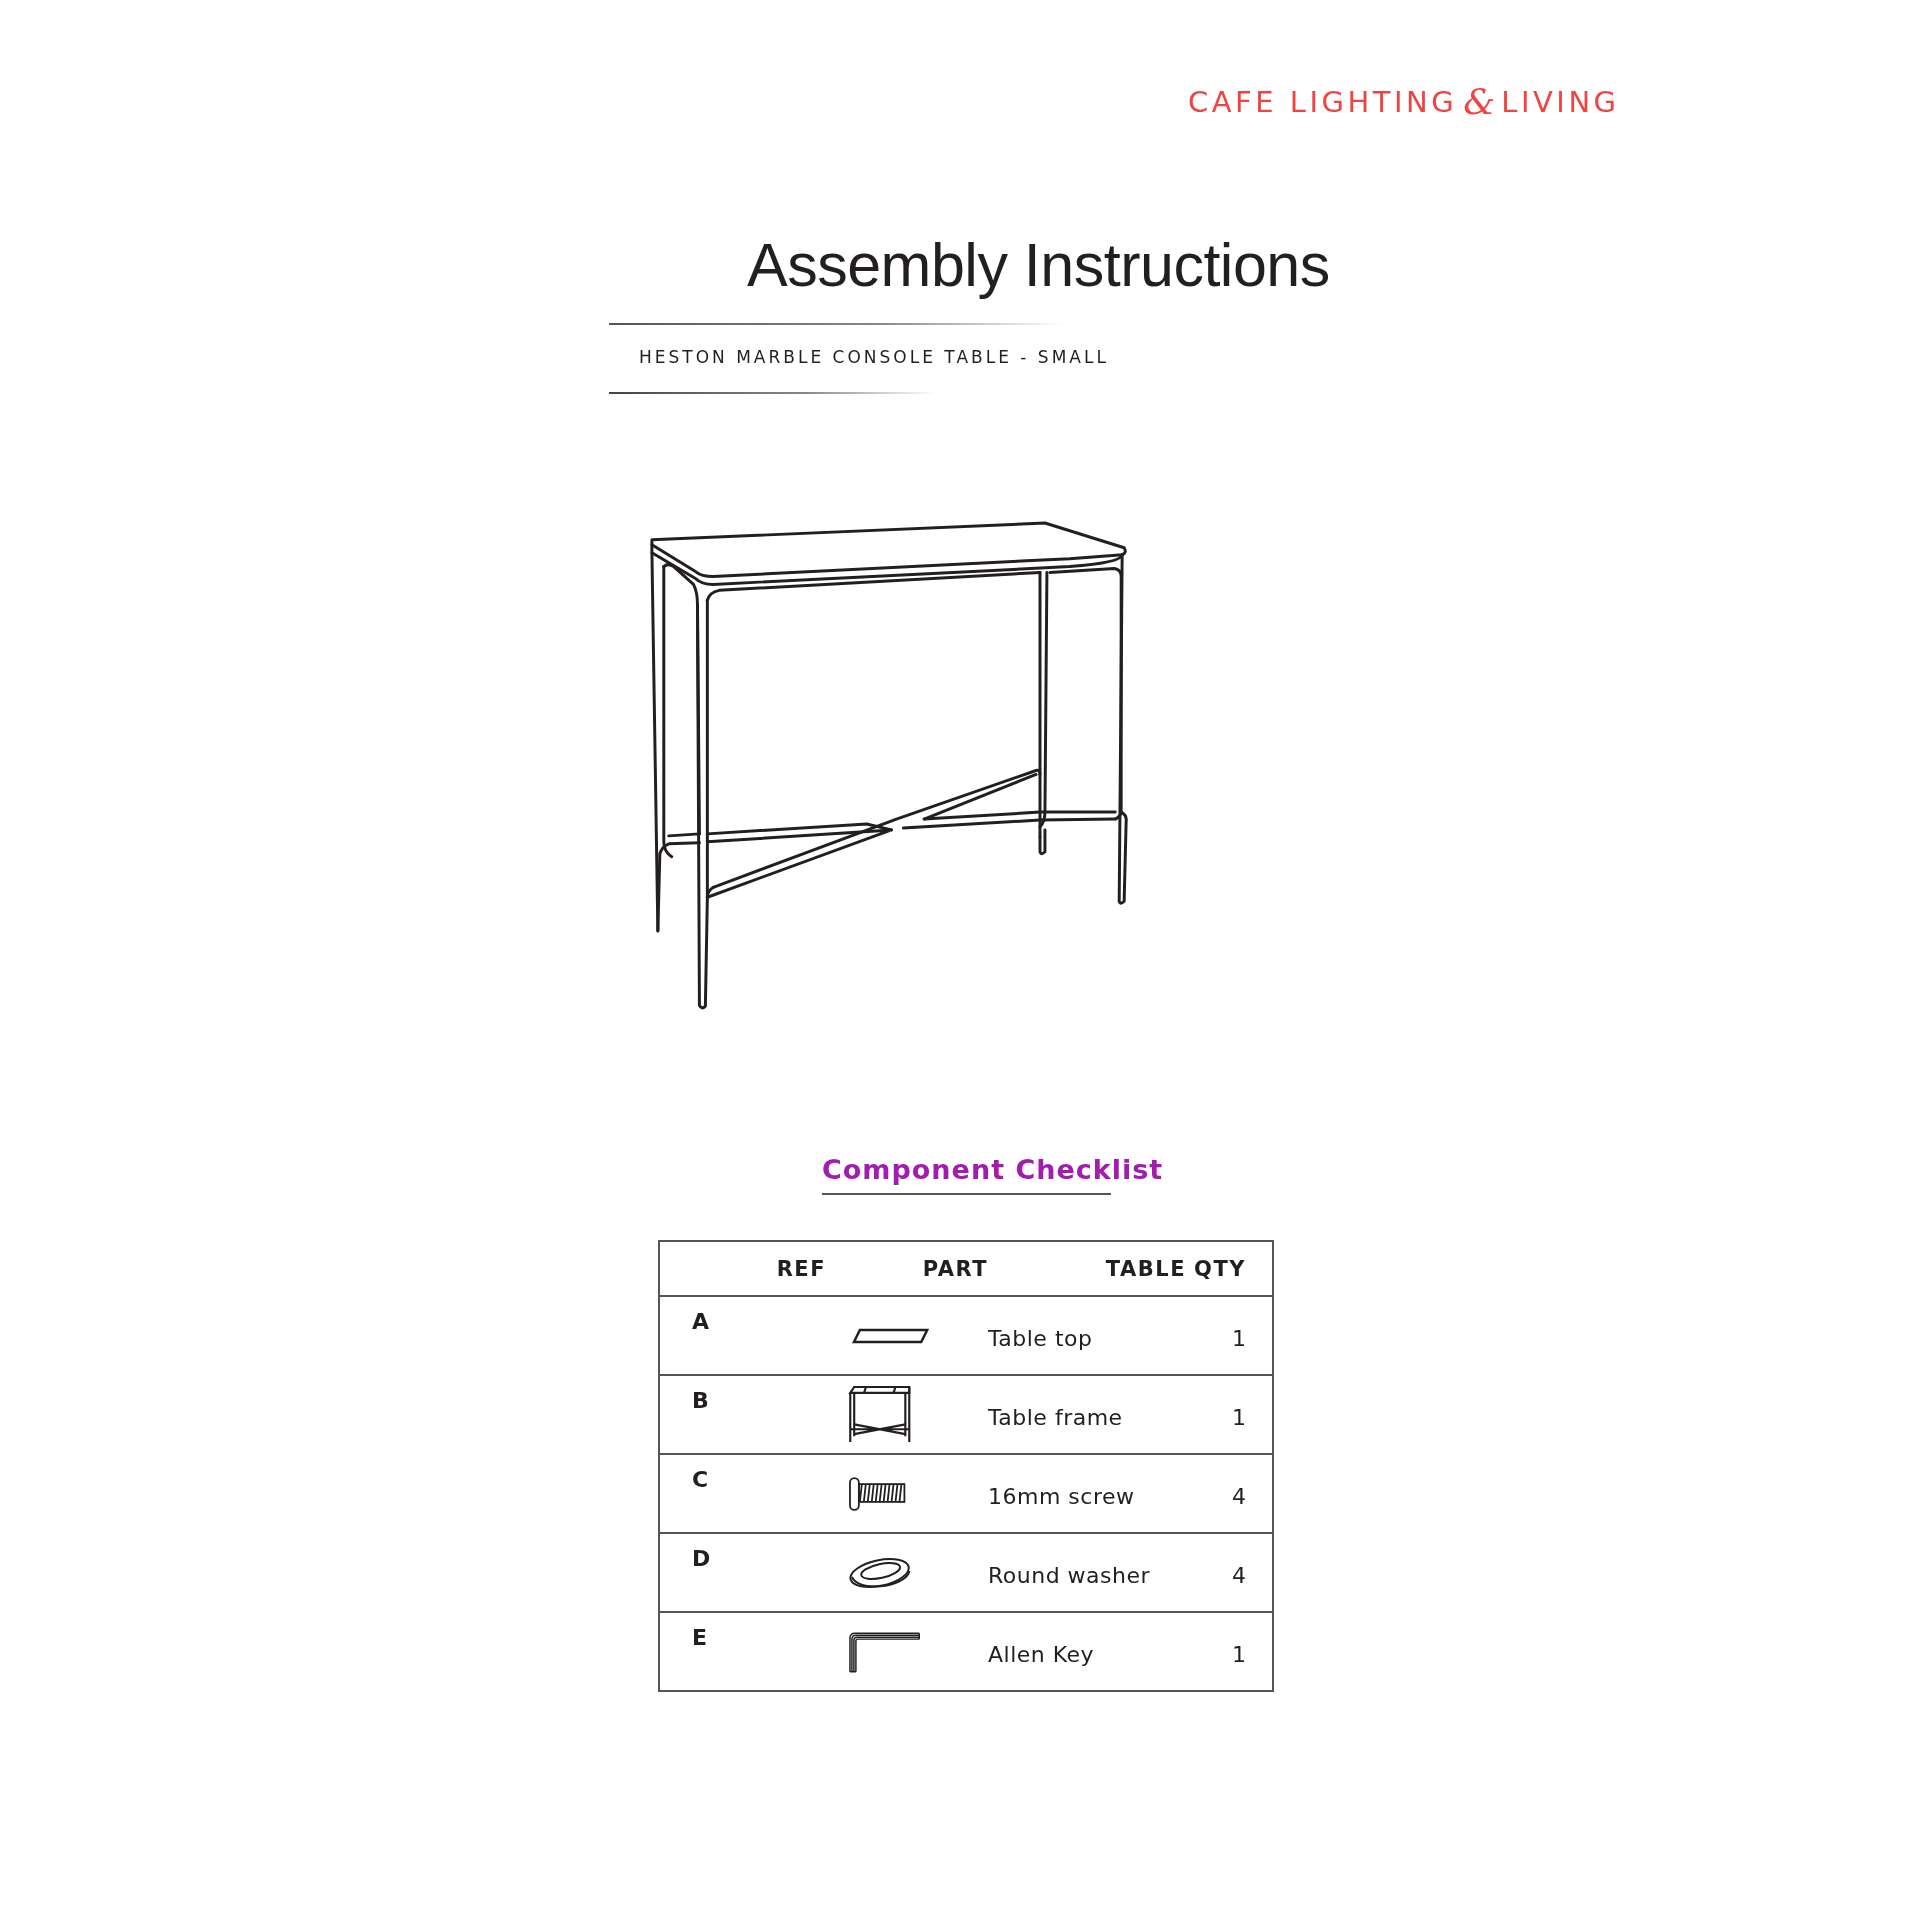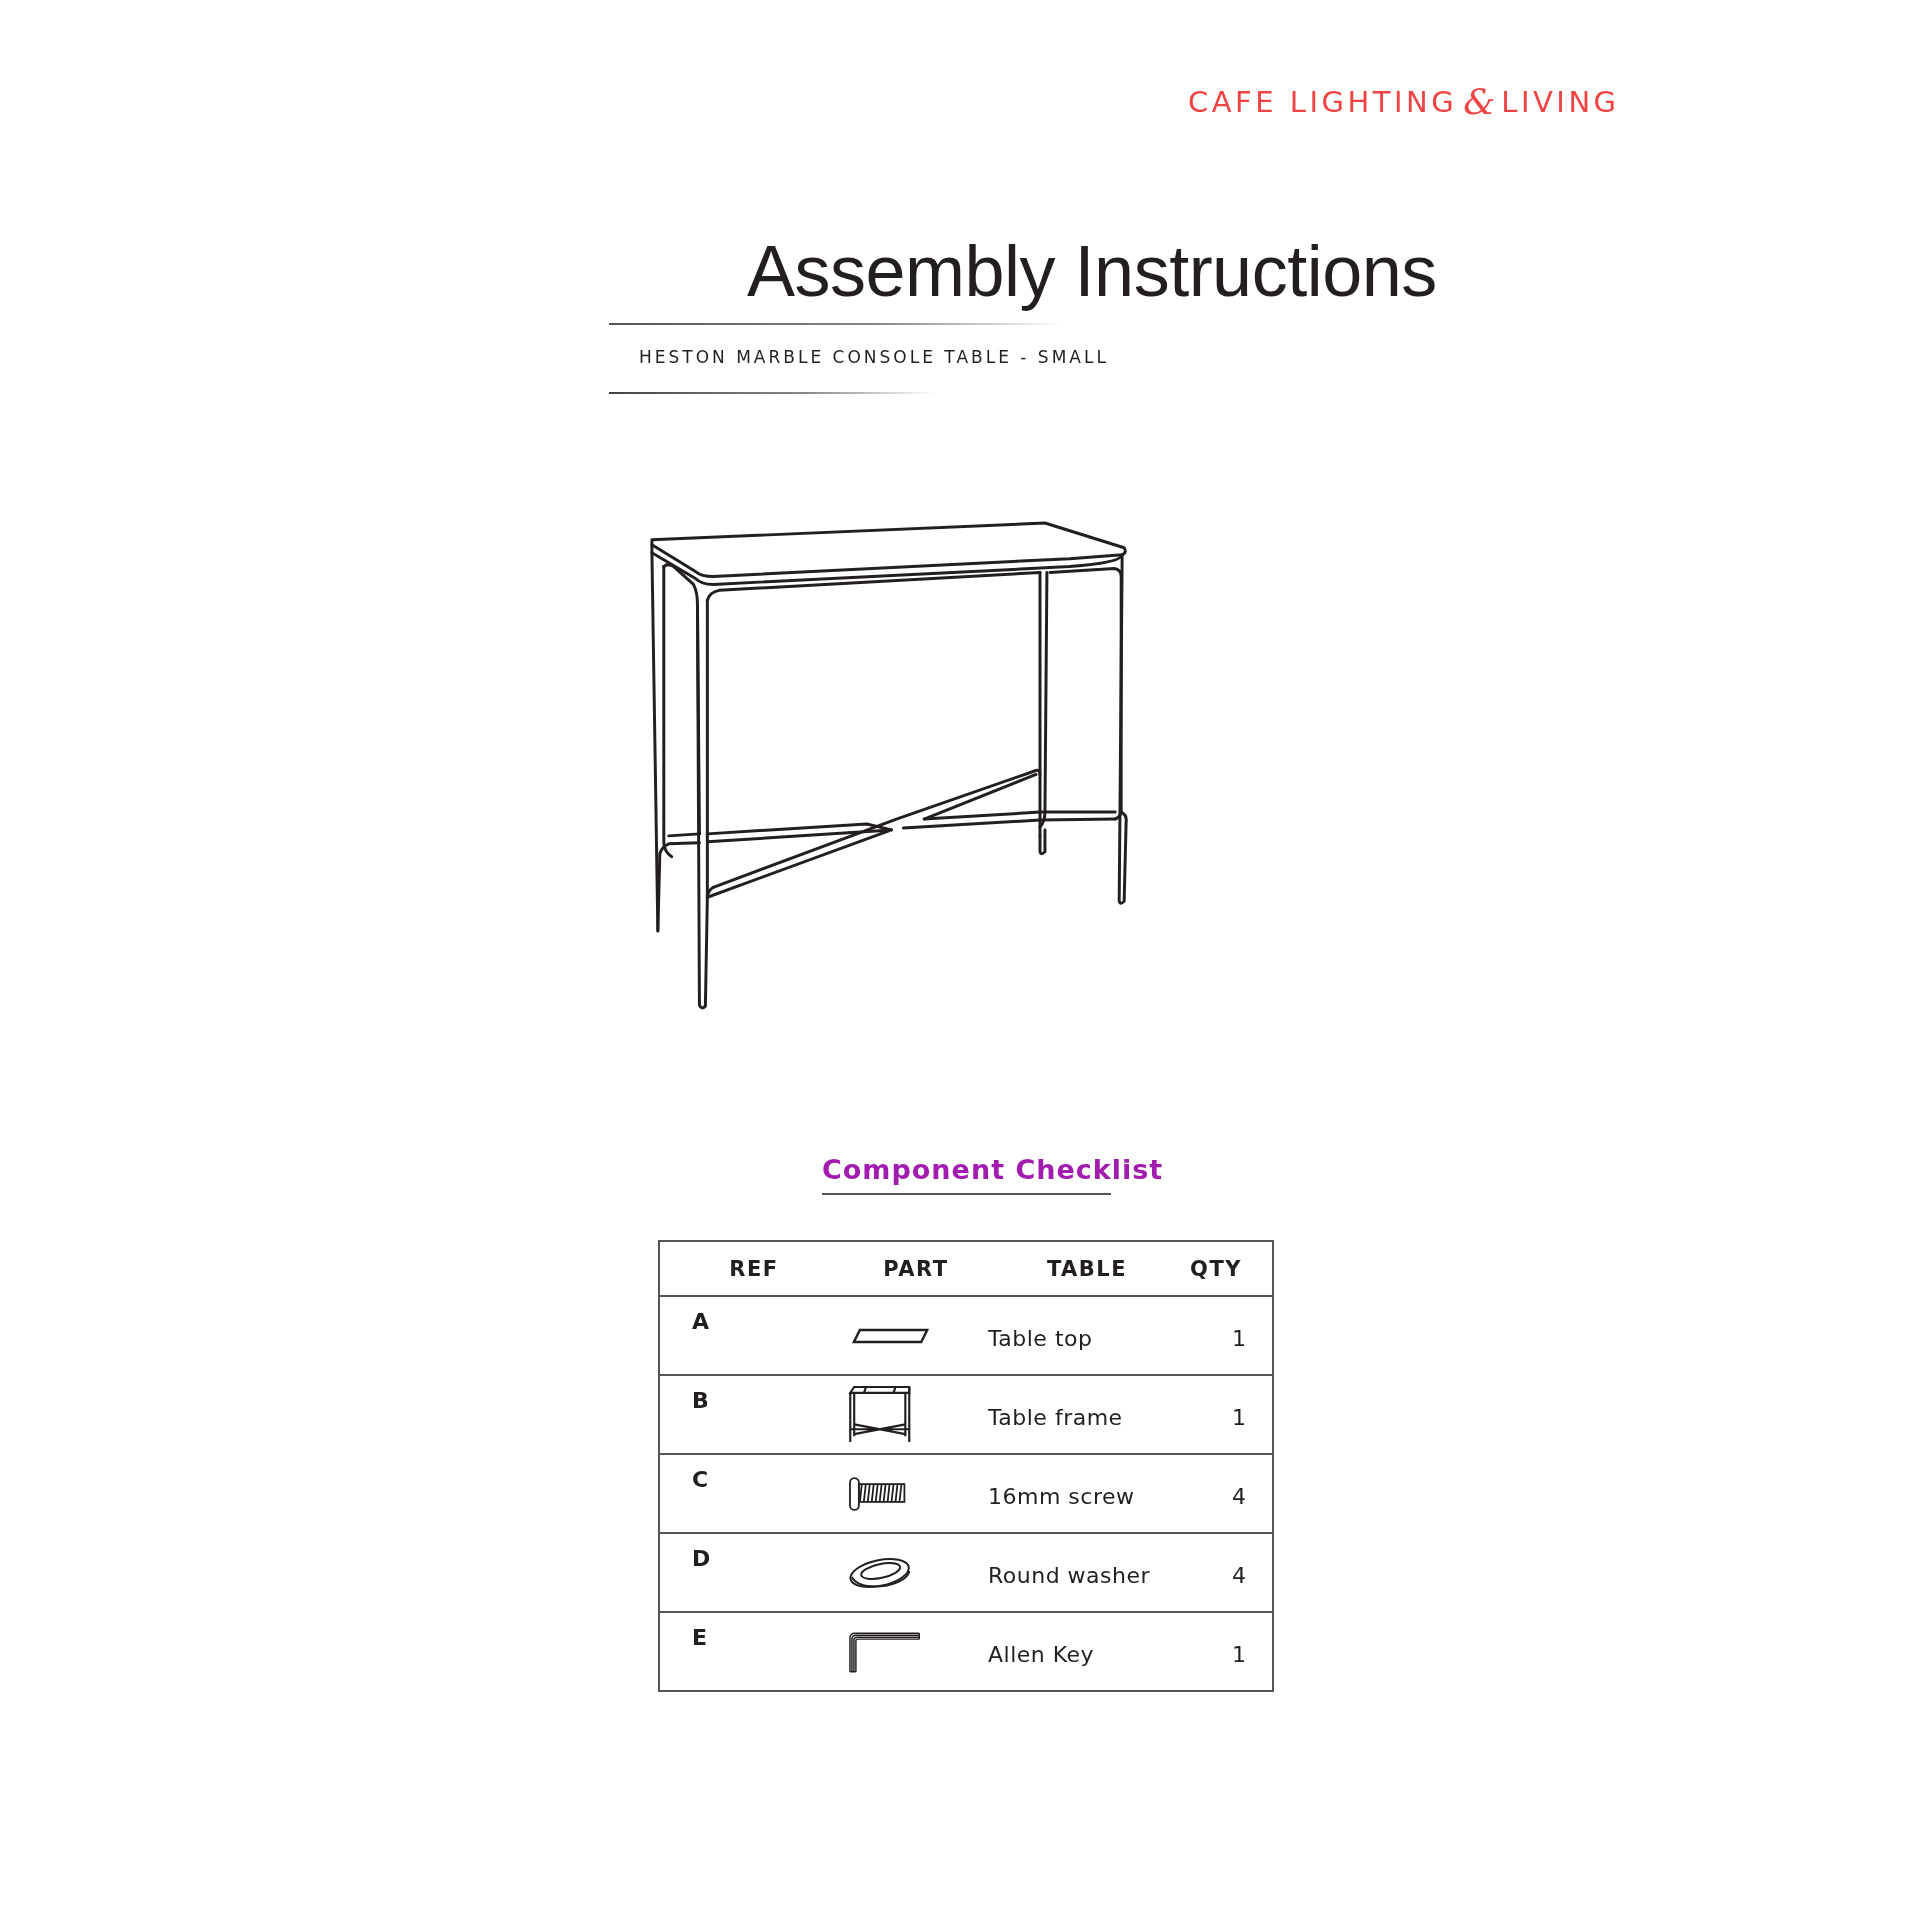--- a/index.html
+++ b/index.html
@@ -1,27 +1,27 @@
 <!DOCTYPE html>
 <html><head>
 <meta charset="utf-8">
 <style>
   html, body { margin: 0; padding: 0; background: #ffffff; }
   body { width: 1927px; height: 1927px; position: relative; overflow: hidden; color: #231f20; font-family: "DejaVu Sans", sans-serif; }
   .brand { position: absolute; left: 1188px; top: 81px; font-size: 29px; letter-spacing: 3.5px; font-weight: 400; color: #ef4444; white-space: nowrap; display: flex; align-items: center; }
   .brand .amp { font-family: "DejaVu Serif", serif; font-style: italic; font-size: 36px; margin: 0 6px; letter-spacing: 0; }
-  .title { position: absolute; left: 747px; top: 230px; font-family: "Liberation Sans", sans-serif; font-size: 72px; color: #231f20; white-space: nowrap; letter-spacing: -0.5px; }
+  .title { position: absolute; left: 747px; top: 230px; font-family: "Liberation Sans", sans-serif; font-size: 61px; color: #231f20; white-space: nowrap; letter-spacing: -0.5px; }
   .rule1 { position: absolute; left: 609px; top: 323px; width: 455px; height: 2px; background: linear-gradient(to right, #555 0%, #888 60%, rgba(150,150,150,0) 100%); }
   .subtitle { position: absolute; left: 639px; top: 347px; font-family: "DejaVu Sans", sans-serif; font-size: 17px; letter-spacing: 3px; color: #231f20; white-space: nowrap; }
   .rule2 { position: absolute; left: 609px; top: 392px; width: 327px; height: 2px; background: linear-gradient(to right, #444 0%, #888 60%, rgba(150,150,150,0) 100%); }
   .illustration { position: absolute; left: 644px; top: 515px; width: 693px; height: 614px; }
   .checklist-title { position: absolute; left: 822px; top: 1154px; font-family: "DejaVu Sans", sans-serif; font-weight: bold; font-size: 27px; letter-spacing: 1px; color: #a21caf; white-space: nowrap; }
   .checklist-rule { position: absolute; left: 822px; top: 1193px; width: 289px; height: 2px; background: #555; }
   table.checklist { position: absolute; left: 658px; top: 1240px; width: 616px; border-collapse: collapse; border: 2px solid #555; }
-  table.checklist th { font-family: "DejaVu Sans", sans-serif; font-weight: bold; font-size: 21px; letter-spacing: 1.5px; color: #231f20; height: 53px; padding: 0; text-align: center; border-bottom: 2px solid #555; }
+  table.checklist th { font-family: "DejaVu Sans", sans-serif; font-weight: bold; font-size: 21px; letter-spacing: 1.5px; color: #231f20; height: 53px; padding: 0; text-align: right; border-bottom: 2px solid #555; }
   table.checklist td { height: 65px; padding: 0; border-bottom: 2px solid #555; font-family: "DejaVu Sans", sans-serif; font-size: 22px; color: #231f20; vertical-align: middle; }
   table.checklist tr:last-child td { border-bottom: none; }
   .col-ref { width: 134px; padding-left: 22px !important; }
   .col-part { width: 144px; margin-top: 12px; }
   .col-name { width: 198px; }
   .col-qty { text-align: right; padding-right: 26px !important; }
   td.col-ref { font-weight: bold; font-size: 24px; padding-left: 32px !important; vertical-align: top !important; padding-top: 12px !important; }
   th.col-part { padding-left: 18px !important; }
   td.col-part svg { display: block; margin-left: 20px; }
   td.col-name { padding-top: 6px !important; letter-spacing: 0.5px; margin-top: 40px; }

